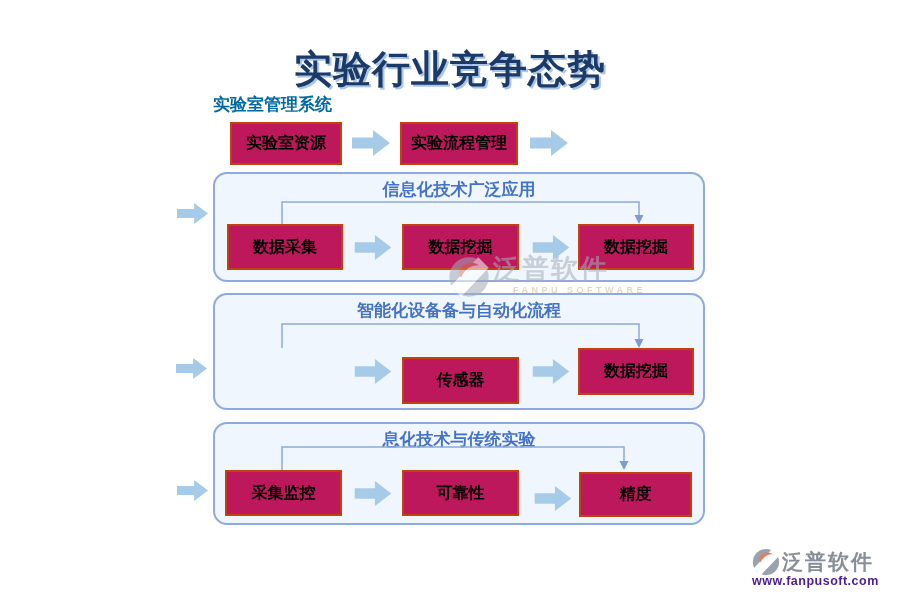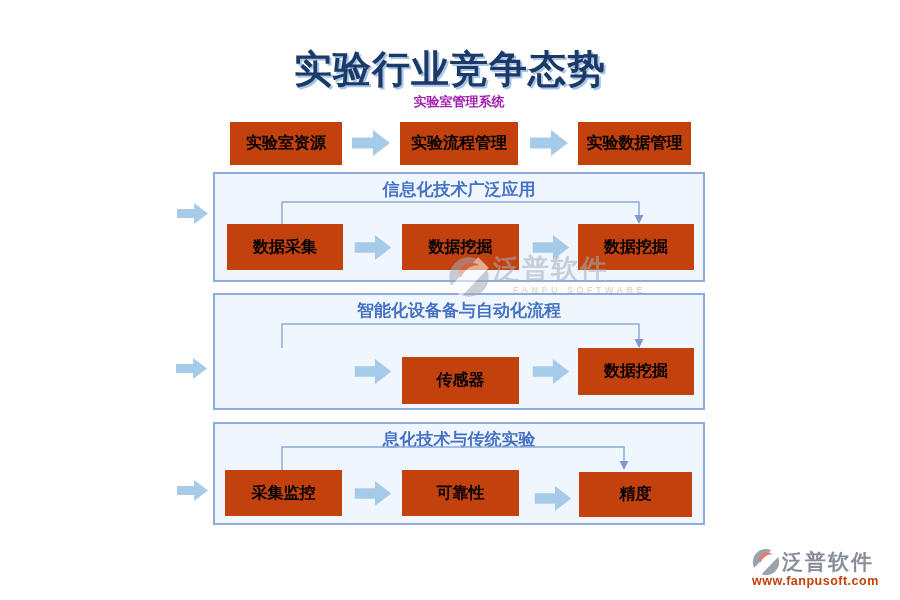--- a/index.html
+++ b/index.html
@@ -4,65 +4,64 @@
 <style>
   html,body{margin:0;padding:0;background:#fff;}
   .stage{position:relative;width:900px;height:600px;background:#fff;overflow:hidden;
          font-family:"Liberation Sans","DejaVu Sans",sans-serif;}
 
   .title{position:absolute;top:44px;left:0;width:900px;margin:0;text-align:center;
          font-family:"DejaVu Serif","Liberation Serif",serif;
          font-size:38px;font-weight:600;color:#1c3a68;letter-spacing:1px;
          text-shadow:2px 2px 0 #a9c6e8;}
 
-  .row-label{position:absolute;left:213px;width:492px;text-align:center;
-             color:#a21caf;font-weight:bold;font-size:13px;}
+  .row-label{position:absolute;left:213px;width:492px;
+             color:#0369a1;font-weight:bold;font-size:17px;}
 
   .panel{position:absolute;left:213px;width:492px;background:#f0f6fd;
-         border:2px solid #8faadc;border-radius:0;box-sizing:border-box;}
+         border:2px solid #8faadc;border-radius:14px;box-sizing:border-box;}
   .panel-title{position:absolute;top:4px;left:0;right:0;text-align:center;
                color:#4472c4;font-weight:bold;font-size:17px;}
 
-  .fbox{position:absolute;background:#c2410c;border:6px solid #c2410c;box-sizing:border-box;
+  .fbox{position:absolute;background:#be185d;border:2px solid #c2410c;box-sizing:border-box;
         display:flex;align-items:center;justify-content:center;
         font-weight:bold;font-size:16px;color:#000;white-space:nowrap;}
 
   .block-arrow{position:absolute;}
   .connector{position:absolute;left:0;top:0;pointer-events:none;}
 
   .wm-center{position:absolute;left:448px;top:256px;display:flex;align-items:flex-start;
              gap:3px;opacity:0.55;z-index:6;}
   .wm-center .txt{display:flex;flex-direction:column;line-height:1;}
   .wm-center .brand{font-size:27px;font-weight:bold;color:#a6aeb9;letter-spacing:2px;}
   .wm-center .sub{font-size:9px;font-weight:bold;color:#cdb893;letter-spacing:3.5px;margin-top:3px;margin-left:20px;}
 
   .wm-corner{position:absolute;left:752px;top:548px;z-index:6;}
   .wm-corner .rowline{display:flex;align-items:center;gap:2px;}
   .wm-corner .brand{font-size:21px;font-weight:bold;color:#878e99;letter-spacing:2px;}
-  .wm-corner .url{font-size:12.5px;font-weight:bold;color:#c2410c;letter-spacing:0.5px;
+  .wm-corner .url{font-size:12.5px;font-weight:bold;color:#4c1d95;letter-spacing:0.5px;
                   margin-top:-2px;text-align:center;}
 </style>
 </head>
 <body>
 
 <div class="stage">
 
   <h1 class="title">实验行业竞争态势</h1>
 
   <div class="row-label" style="top:93px">实验室管理系统</div>
 
   <div class="fbox" style="left:230px;top:122px;width:112px;height:43px">实验室资源</div>
   <svg class="block-arrow" style="left:352px;top:130px" width="38" height="26" viewBox="0 0 38 26">
     <polygon points="0,7.5 21,7.5 21,0 38,13 21,26 21,18.5 0,18.5" fill="#a6cbe9"></polygon>
   </svg>
   <div class="fbox" style="left:400px;top:122px;width:118px;height:43px">实验流程管理</div>
   <svg class="block-arrow" style="left:530px;top:130px" width="38" height="26" viewBox="0 0 38 26">
     <polygon points="0,7.5 21,7.5 21,0 38,13 21,26 21,18.5 0,18.5" fill="#a6cbe9"></polygon>
   </svg>
-  <div class="fbox" style="left:578px;top:122px;width:113px;height:43px">实验数据管理</div>
 
   <svg class="block-arrow" style="left:177px;top:202px" width="31" height="23" viewBox="0 0 38 26">
     <polygon points="0,7.5 21,7.5 21,0 38,13 21,26 21,18.5 0,18.5" fill="#a6cbe9"></polygon>
   </svg>
   <div class="panel" style="top:172px;height:110px">
     <div class="panel-title">信息化技术广泛应用</div>
     <svg class="connector" width="492" height="110">
       <path d="M67,50 V28 H424 V42" stroke="#8fa9d8" stroke-width="1.5" fill="none"></path>
       <polygon points="424,50 419.5,41 428.5,41" fill="#7d9bd2"></polygon>
     </svg>

